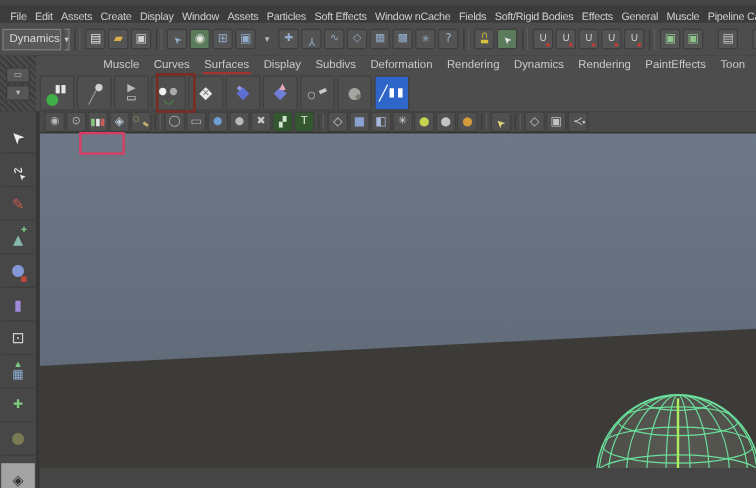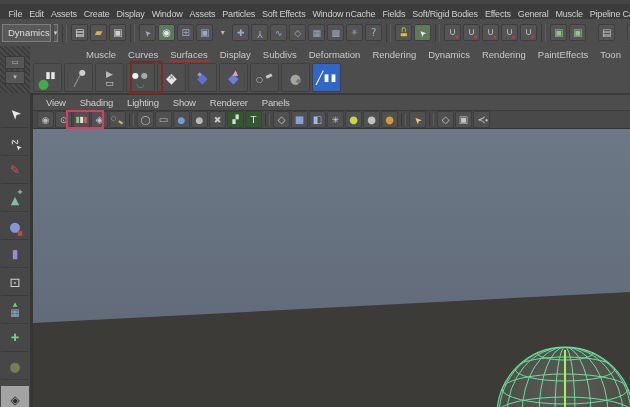--- a/index.html
+++ b/index.html
@@ -280,28 +280,20 @@
         </div>
         <div class="icon">
           <span class="ly" style="color: rgb(122, 122, 85); font-size: 13px; transform: translate(-50%, -50%) translate(0px, 0px) rotate(0deg);">●</span>
         </div>
         <div class="hgap"></div>
         <div class="icon" style="background: rgb(163, 163, 163);">
           <span class="ly" style="color: rgb(48, 48, 48); font-size: 12px; transform: translate(-50%, -50%) translate(0px, 0px) rotate(0deg);">◈</span>
         </div>
       </div>
     <div class="panel">
-      <div class="panel-menu">
-          <span class="mi">View</span>
-          <span class="mi">Shading</span>
-          <span class="mi">Lighting</span>
-          <span class="mi">Show</span>
-          <span class="mi">Renderer</span>
-          <span class="mi">Panels</span>
-        </div>
       <div class="panel-toolbar">
           <div class="icon">
             <span class="ly" style="color: rgb(185, 185, 185); font-size: 9px; transform: translate(-50%, -50%) translate(0px, 0px) rotate(0deg);">◉</span>
           </div>
           <div class="icon">
             <span class="ly" style="color: rgb(185, 185, 185); font-size: 9px; transform: translate(-50%, -50%) translate(0px, 0px) rotate(0deg);">⊙</span>
           </div>
           <div class="icon">
             <span class="ly" style="color: rgb(134, 197, 126); font-size: 8px; transform: translate(-50%, -50%) translate(-4px, 0px) rotate(0deg);">▮</span>
             <span class="ly" style="color: rgb(227, 227, 227); font-size: 8px; transform: translate(-50%, -50%) translate(0px, 0px) rotate(0deg);">▮</span>

